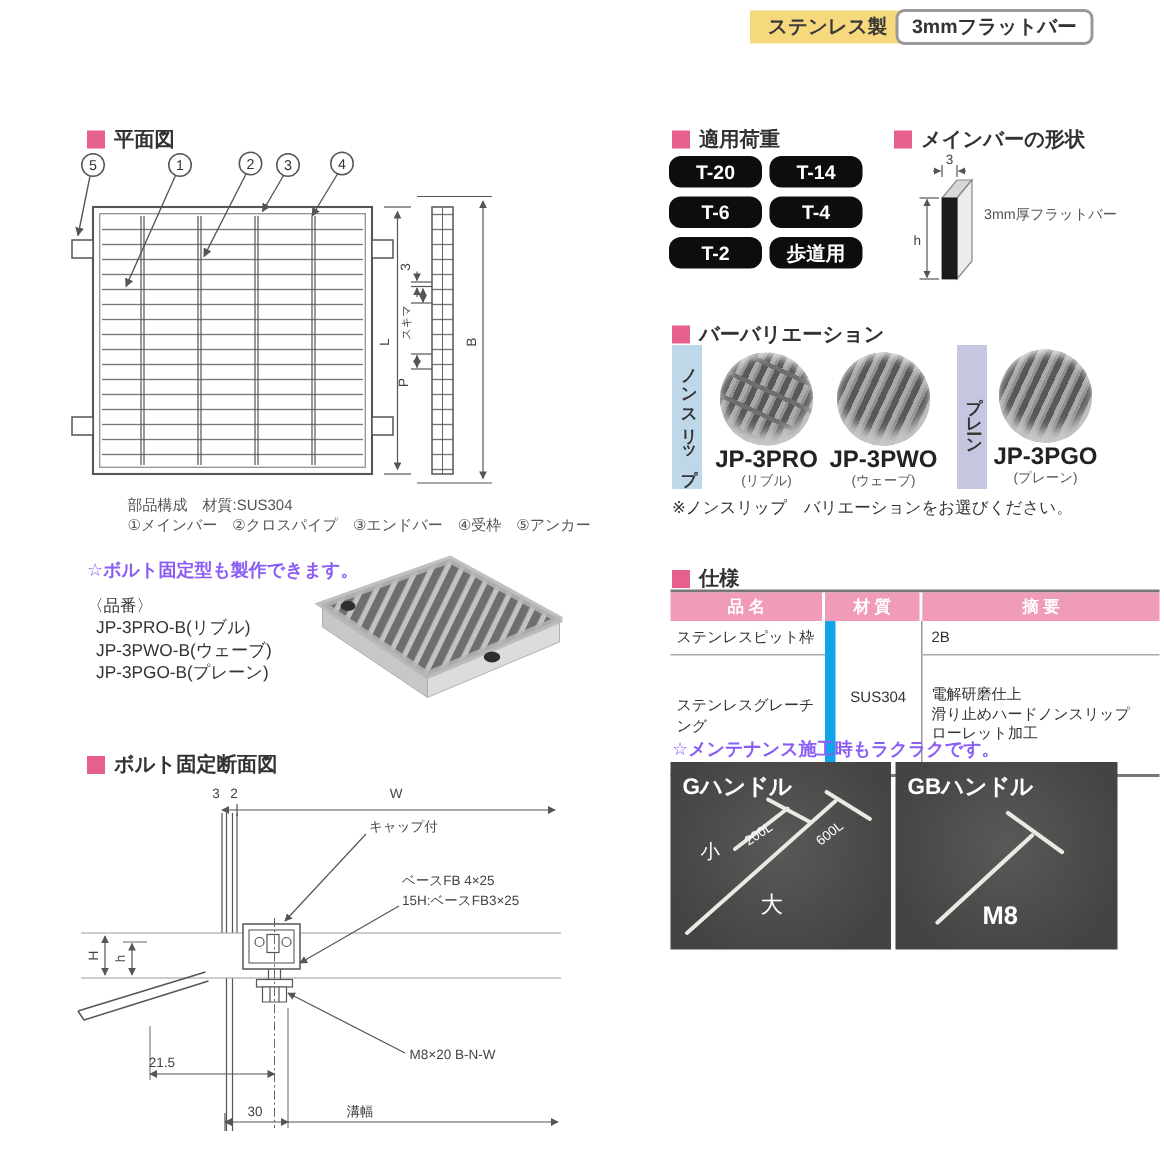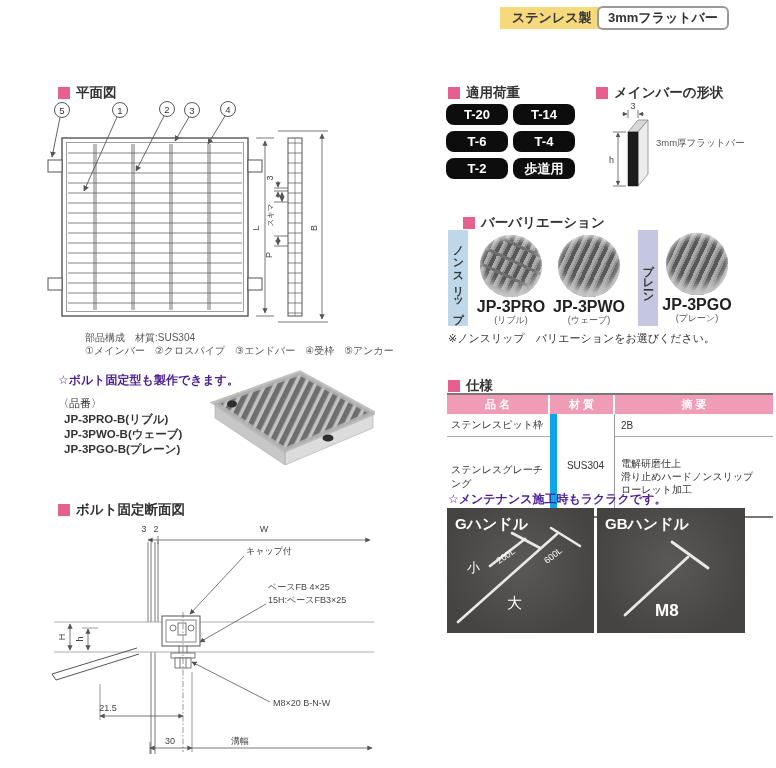--- a/index.html
+++ b/index.html
@@ -7,24 +7,24 @@
         font-family:"Liberation Sans","DejaVu Sans",sans-serif;color:#333;}
   .abs{position:absolute;}
   
   .badge-y{background:#f6d87d;color:#3a3a3a;font-weight:bold;font-size:13px;
            padding:3px 12px;line-height:16px;}
   .badge-o{border:2px solid #999;border-radius:6px;background:#fff;color:#333;
            font-size:13px;font-weight:bold;padding:2px 9px;line-height:16px;}
   
   .sec{display:flex;align-items:center;gap:6px;font-weight:bold;font-size:13.5px;color:#333;}
   .sq{width:12px;height:12px;background:#e75f8c;flex:0 0 auto;}
-  .pink-note{color:#4c1d95;font-weight:bold;font-size:12px;}
+  .pink-note{color:#8b5cf6;font-weight:bold;font-size:12px;}
   .small-txt{font-size:10px;color:#555;line-height:13px;}
   .hin-head{font-size:11px;color:#333;}
-  .hin-item{font-size:11.5px;font-weight:bold;color:#333;line-height:15px;}
+  .hin-item{font-size:11.5px;font-weight:normal;color:#333;line-height:15px;}
   
   .load-grid{display:grid;grid-template-columns:62px 62px;grid-auto-rows:21px;gap:6px 5px;}
   .lbadge{background:#0d0d0d;color:#fff;font-weight:bold;font-size:13px;border-radius:8px;
           display:flex;align-items:center;justify-content:center;}
   
   .vband{width:20px;height:96px;display:flex;align-items:center;justify-content:center;}
   .vband span{writing-mode:vertical-rl;font-size:11px;font-weight:bold;color:#333;letter-spacing:1px;}
   .band-blue{background:#bed8ea;}
   .band-purple{background:#c5c6e0;}
   .gr-circle{width:62px;height:62px;border-radius:50%;
@@ -262,21 +262,21 @@
       <line x1="15" y1="32" x2="28" y2="32"></line>
         <line x1="15" y1="86" x2="28" y2="86"></line>
     </g>
     <g font-size="9" fill="#444">
       <text x="35" y="9" text-anchor="middle">3</text>
       <text x="11" y="63">h</text>
       <text x="58" y="46" font-size="9.5" fill="#555">3mm厚フラットバー</text>
     </g>
   </svg>
 
-  <div class="abs sec" style="left:448px;top:214px;margin-left:15px;">
+  <div class="abs sec" style="left:448px;top:214px;">
     <span class="sq"></span>
     <span>バーバリエーション</span>
   </div>
   <div class="abs vband band-blue" style="left:448px;top:230px;">
     <span>ノンスリップ</span>
   </div>
   <div class="abs gr-circle gr-ribbed" style="left:480px;top:235px;"></div>
   <div class="abs gr-circle" style="left:558px;top:235px;"></div>
   <div class="abs vband band-purple" style="left:638px;top:230px;">
     <span>プレーン</span>

